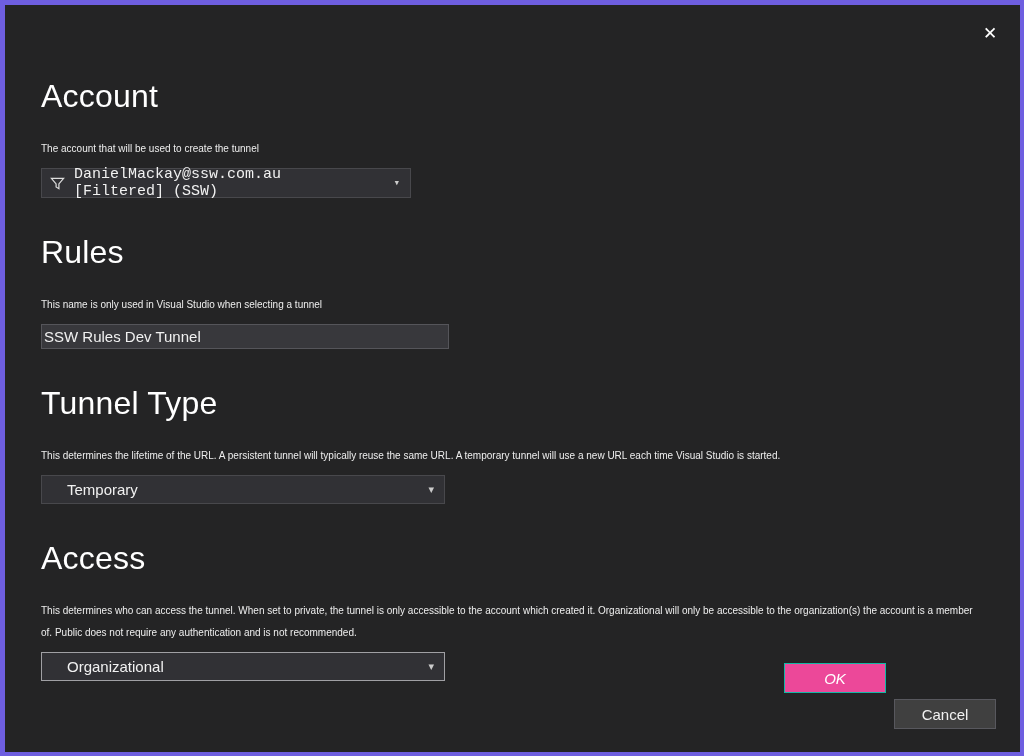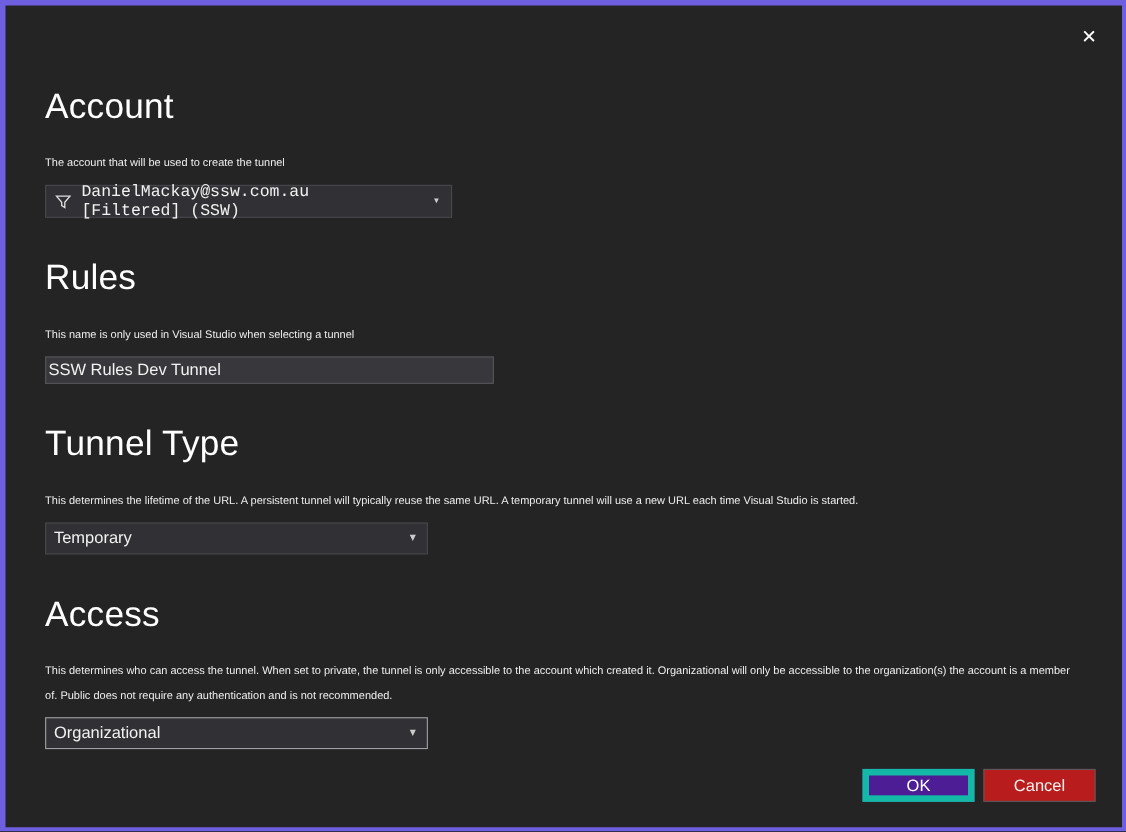--- a/index.html
+++ b/index.html
@@ -62,21 +62,21 @@
     display: flex;
     align-items: center;
     background: #313135;
     border: 1px solid #48484c;
     padding: 0 10px 0 8px;
     color: #f1f1f1;
     font-size: 15px;
     cursor: pointer;
   }
   .combo.account { width: 370px; gap: 9px; font-family: Liberation Mono, monospace; }
-  .combo.wide { width: 348px; height: 29px; padding-left: 7px; }
+  .combo.wide { width: 404px; height: 29px; padding-left: 25px; }
   .combo.focused { border-color: #a0a0a4; }
 
   .combo .caret {
     margin-left: auto;
     font-size: 11px;
     color: #cccccc;
     line-height: 1;
     padding-left: 8px;
   }
 
@@ -107,28 +107,30 @@
     height: 30px;
     font-size: 15px;
     font-family: "Liberation Sans", sans-serif;
     display: flex;
     align-items: center;
     justify-content: center;
     cursor: pointer;
     user-select: none;
   }
   .btn-ok {
-    background: #4c1d95;
-    border: 6px solid #14b8a6;
+    background: #ec4899;
+    border: 1px solid #14b8a6;
     color: #ffffff;
+    font-style: italic;
   }
   .btn-cancel {
-    background: #b91c1c;
+    background: #404040;
     border: 1px solid #58585e;
     color: #f1f1f1;
+    margin-top: 36px;
   }
 </style>
 </head>
 <body>
 
 <div class="dialog">
 
   <div class="close-btn">
     <span>✕</span>
   </div>

